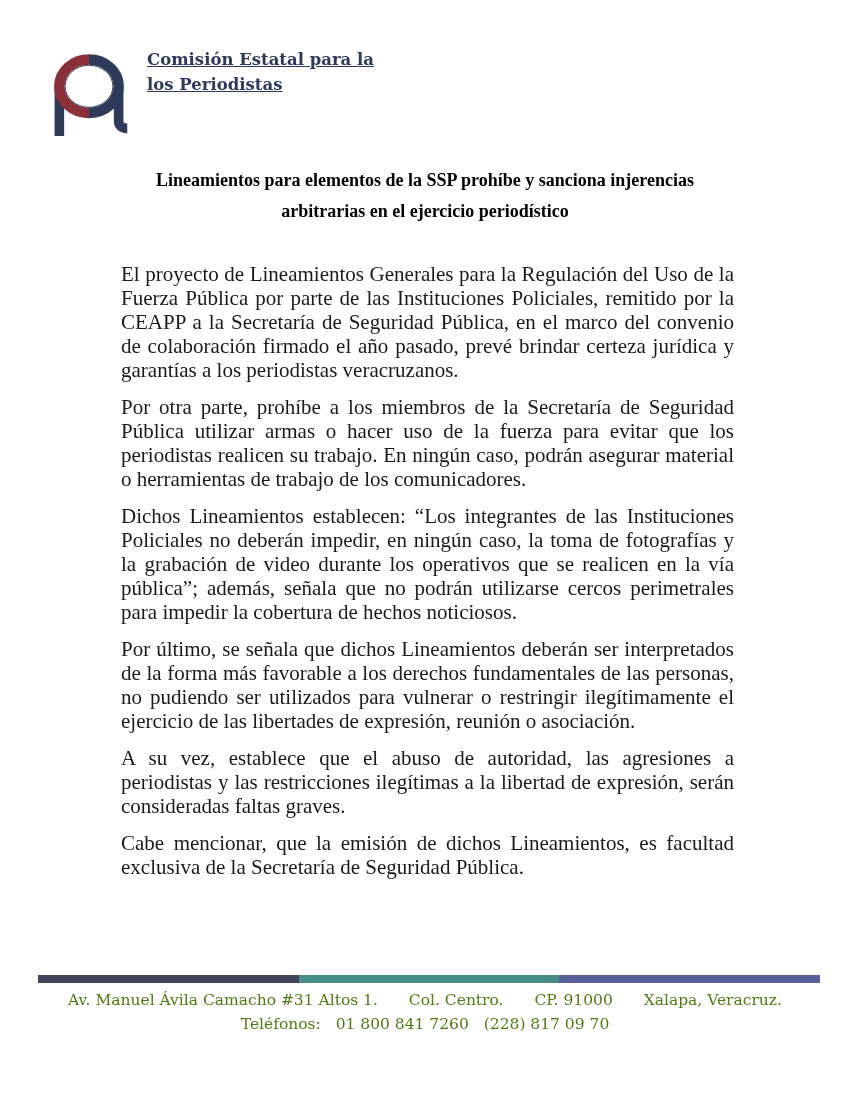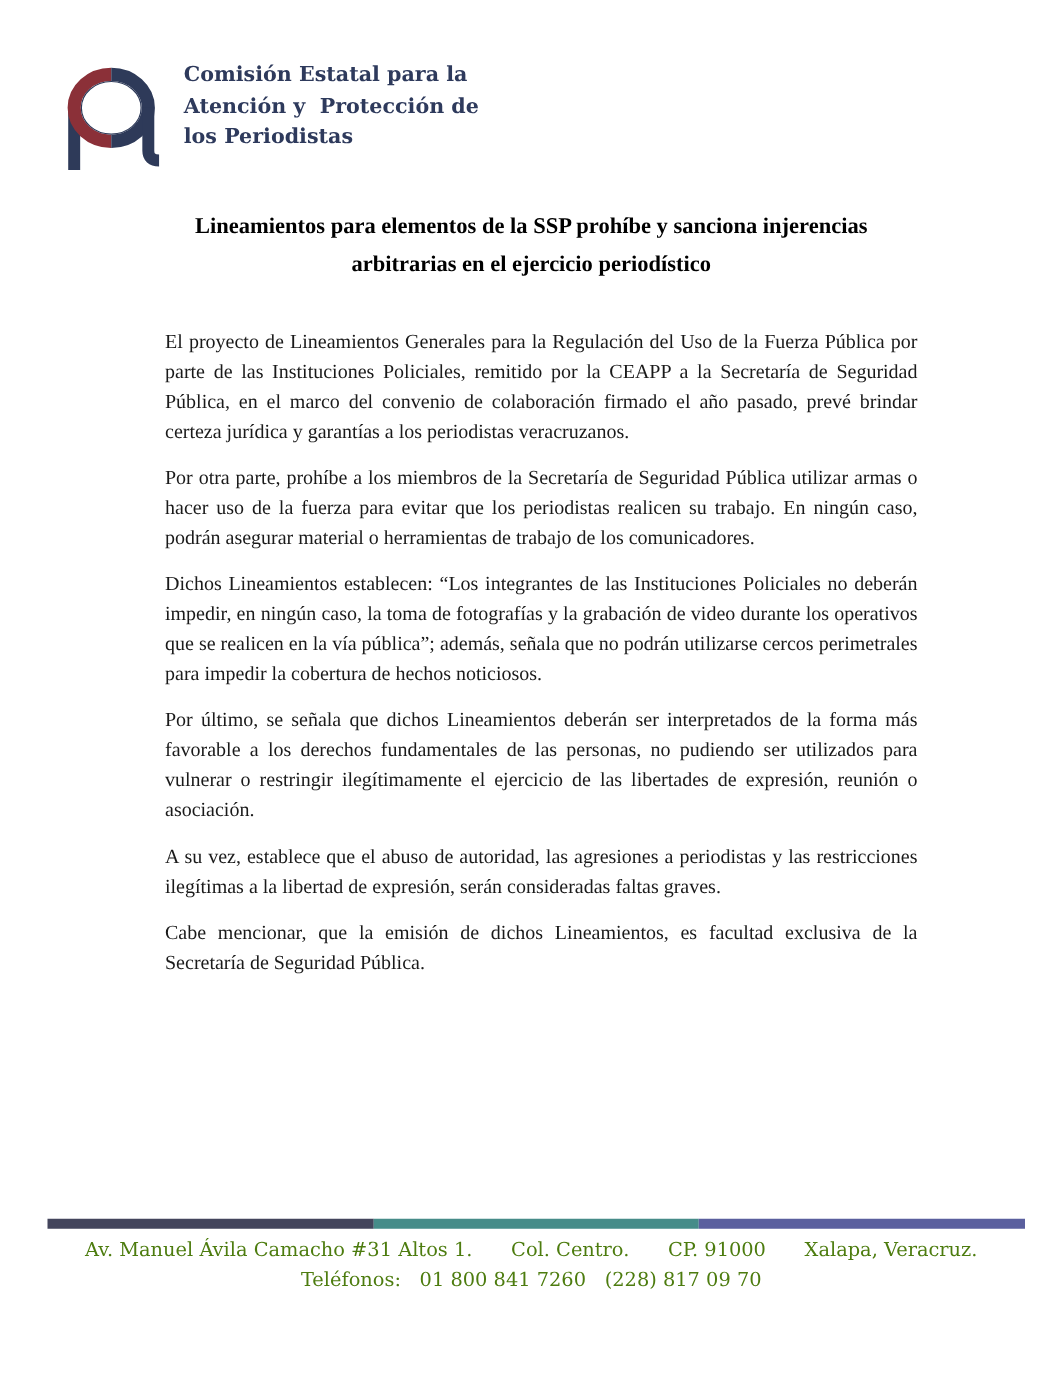--- a/index.html
+++ b/index.html
@@ -23,20 +23,21 @@
     gap: 14px;
   }
   .logo-svg { width: 88px; height: 96px; display: block; }
   .org-name {
     padding-top: 4px;
     font-family: "DejaVu Serif", serif;
     font-weight: bold;
     font-size: 16.5px;
     line-height: 24.5px;
     color: #2e3a5c;
+    text-decoration: underline;
   }
   .org-name div { white-space: pre; }
 
   
   .doc-title {
     position: absolute;
     top: 165px;
     left: 60px;
     right: 60px;
     text-align: center;
@@ -48,22 +49,22 @@
   }
 
   
   .doc-body {
     position: absolute;
     top: 262px;
     left: 120px;
     width: 614px;
   }
   .doc-body p {
-    margin: 0 0 13px 12px;
-    font-size: 16px;
+    margin: 0 0 13px 1px;
+    font-size: 21px;
     line-height: 24px;
     text-align: justify;
   }
 
   
   .footer-bar {
     position: absolute;
     top: 975px;
     left: 38px;
     width: 782px;
@@ -99,21 +100,20 @@
       <path d="M46 16 A 31 28 0 0 0 46 72" fill="none" stroke="#8b3038" stroke-width="11"></path>
 
       <path d="M46 16 A 31 28 0 0 1 46 72" fill="none" stroke="#2e3a59" stroke-width="11"></path>
 
       <ellipse cx="46" cy="44" rx="25" ry="22" fill="none" stroke="#2e3a59" stroke-width="1"></ellipse>
 
       <path d="M77 44 L77 80 Q77 88 86 88" fill="none" stroke="#2e3a59" stroke-width="10" stroke-linecap="butt"></path>
     </svg>
     <div class="org-name">
       <div>Comisión Estatal para la</div>
-      <div>Atención y  Protección de</div>
       <div>los Periodistas</div>
     </div>
   </div>
 
   <div class="doc-title">
     <div>Lineamientos para elementos de la SSP prohíbe y sanciona injerencias</div>
     <div>arbitrarias en el ejercicio periodístico</div>
   </div>
 
   <div class="doc-body">

